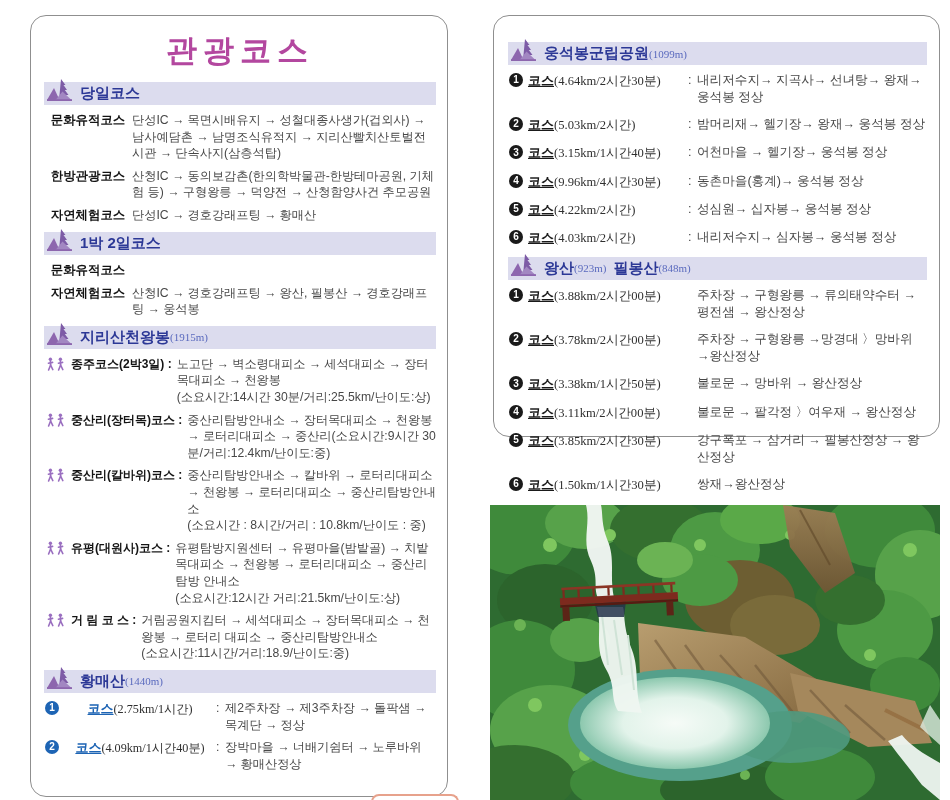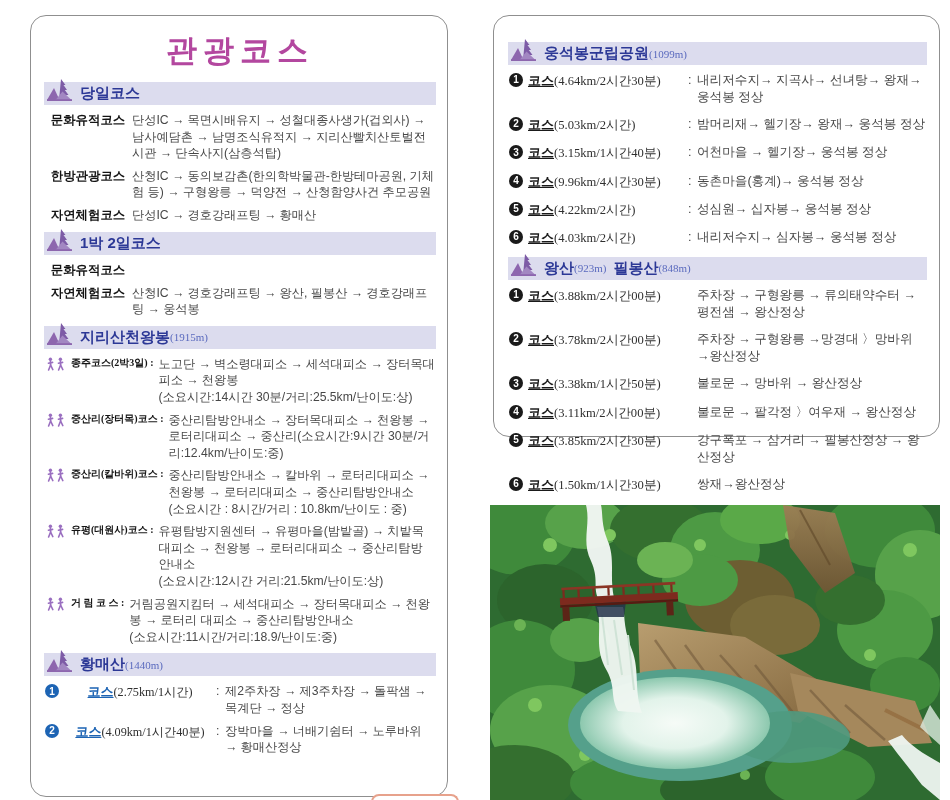--- a/index.html
+++ b/index.html
@@ -22,21 +22,21 @@
   }
   .sec-icon{width:26px;height:24px;margin-top:-7px;margin-right:7px;flex:none;}
   .sec-title{font-size:15px;font-weight:bold;color:#2c3896;white-space:pre;}
   .sec-alt{font-family:"Liberation Serif","DejaVu Serif",serif;font-size:11px;color:#5a6abe;}
   .sec-title2:not(:empty){margin-left:7px;}
   .row{display:flex;align-items:flex-start;margin-bottom:6px;font-size:12.2px;line-height:1.36;}
   .rlabel{width:88px;flex:none;font-weight:bold;color:#141414;font-size:12.4px;text-align:center;}
   .rroute{flex:1;color:#474747;}
   .detail{display:block;color:#474747;}
   .hk-icon{width:21px;height:14px;flex:none;margin:1px 4px 0 2px;}
-  .hlabel{font-weight:bold;color:#141414;white-space:nowrap;margin-right:5px;font-size:10px;font-family:Liberation Serif, serif;}
+  .hlabel{font-weight:bold;color:#141414;white-space:nowrap;margin-right:5px;font-size:12px;}
   .cnum{
     width:14px;height:14px;border-radius:50%;background:#1a1a1a;color:#fff;
     display:inline-flex;align-items:center;justify-content:center;
     font-size:10px;font-weight:bold;flex:none;margin:1px 5px 0 1px;
   }
   .cleft{flex:none;white-space:nowrap;}
   .clabel,.csuffix{font-weight:bold;color:#1a1a1a;text-decoration:underline;font-size:13px;}
   .cparen{font-family:"Liberation Serif","DejaVu Serif",serif;color:#2f2f2f;}
   .ccolon{display:inline-block;min-width:9px;text-align:left;color:#474747;flex:none;}
   .sec-blue .cnum{background:#1d64b4;}

